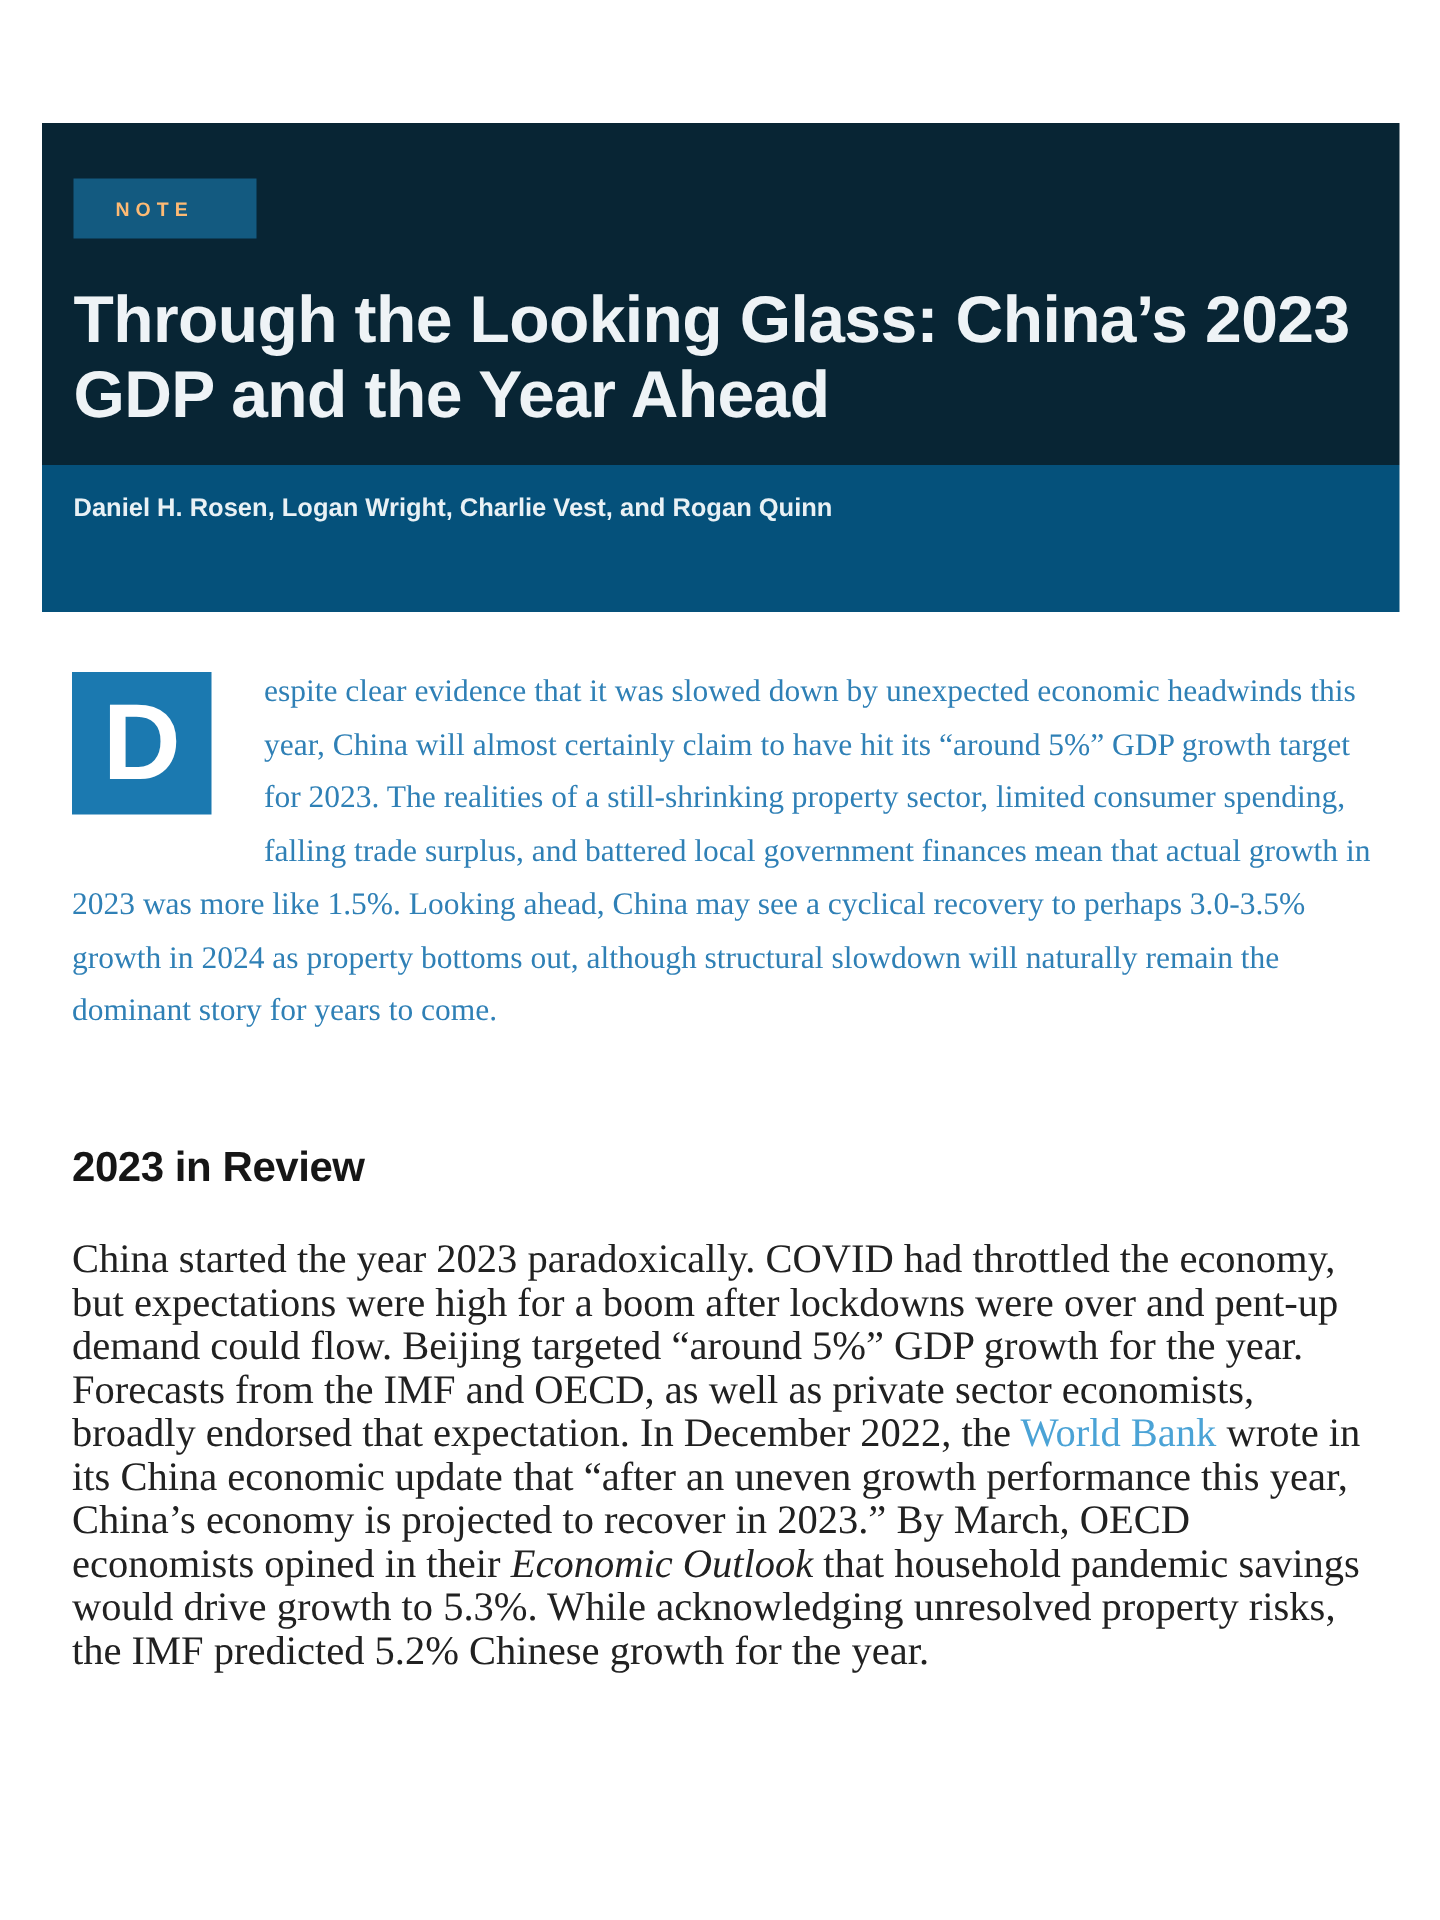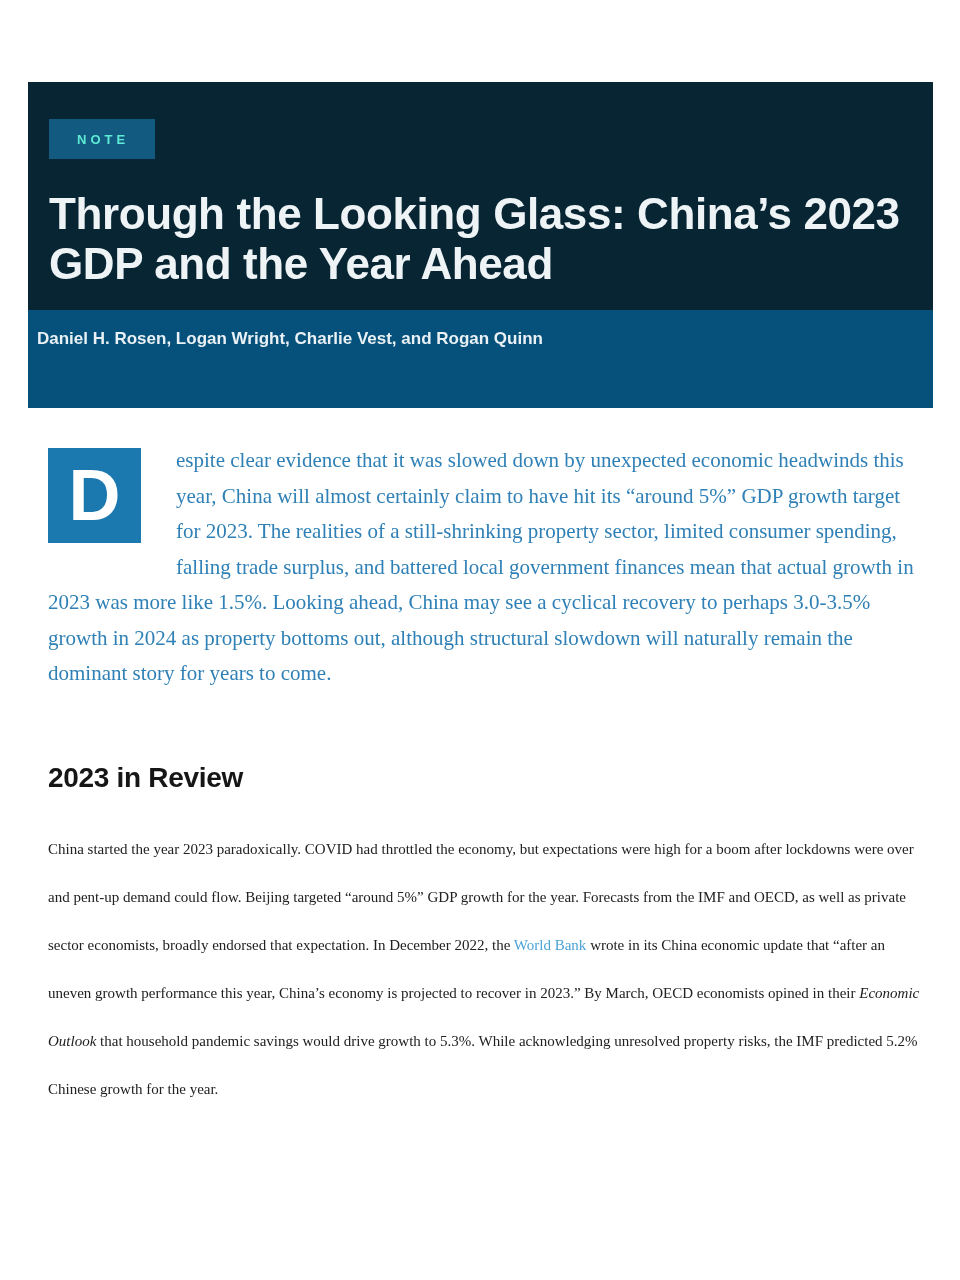--- a/index.html
+++ b/index.html
@@ -22,42 +22,42 @@
   }
   .header-main {
     background: var(--header-bg, #082534);
     height: 228px;
     box-sizing: border-box;
     padding: 37px 21px 0 21px;
   }
   .note-badge {
     display: inline-block;
     background: var(--badge-bg, #135a80);
-    color: #5eead4;
+    color: #fdba74;
     font-size: 13px;
     font-weight: 700;
     letter-spacing: 4px;
-    padding: 13px 26px 12px 28px;
+    padding: 13px 42px 12px 28px;
     cursor: pointer;
     text-align: right;
   }
   .article-title {
     margin: 30px 0 0 0;
     color: var(--title-text, #eef3f6);
     font-size: 44px;
     line-height: 50px;
     font-weight: 700;
     letter-spacing: -0.4px;
     max-width: 860px;
   }
   .byline-strip {
     background: var(--byline-bg, #05517b);
     height: 98px;
     box-sizing: border-box;
-    padding: 18px 21px 0 9px;
+    padding: 18px 21px 0 21px;
   }
   .authors {
     color: #e9f1f5;
     font-size: 17px;
     font-weight: 700;
     line-height: 21px;
   }
   .publish-date {
     color: var(--date-text, #b9d6e6);
     font-size: 15.5px;
@@ -93,22 +93,22 @@
     margin: 70px 0 0 48px;
     font-size: 28px;
     font-weight: 700;
     color: var(--heading-text, #161616);
     letter-spacing: -0.3px;
   }
   .body-paragraph {
     margin: 31px 0 0 48px;
     width: 873px;
     font-family: "Liberation Serif", serif;
-    font-size: 15px;
-    line-height: 48px;
+    font-size: 27px;
+    line-height: 29px;
     color: var(--body-text, #212121);
   }
   .body-paragraph a.link {
     color: var(--link, #4ba3d6);
     text-decoration: none;
     cursor: pointer;
   }
   .body-paragraph em {
     font-style: italic;
   }

